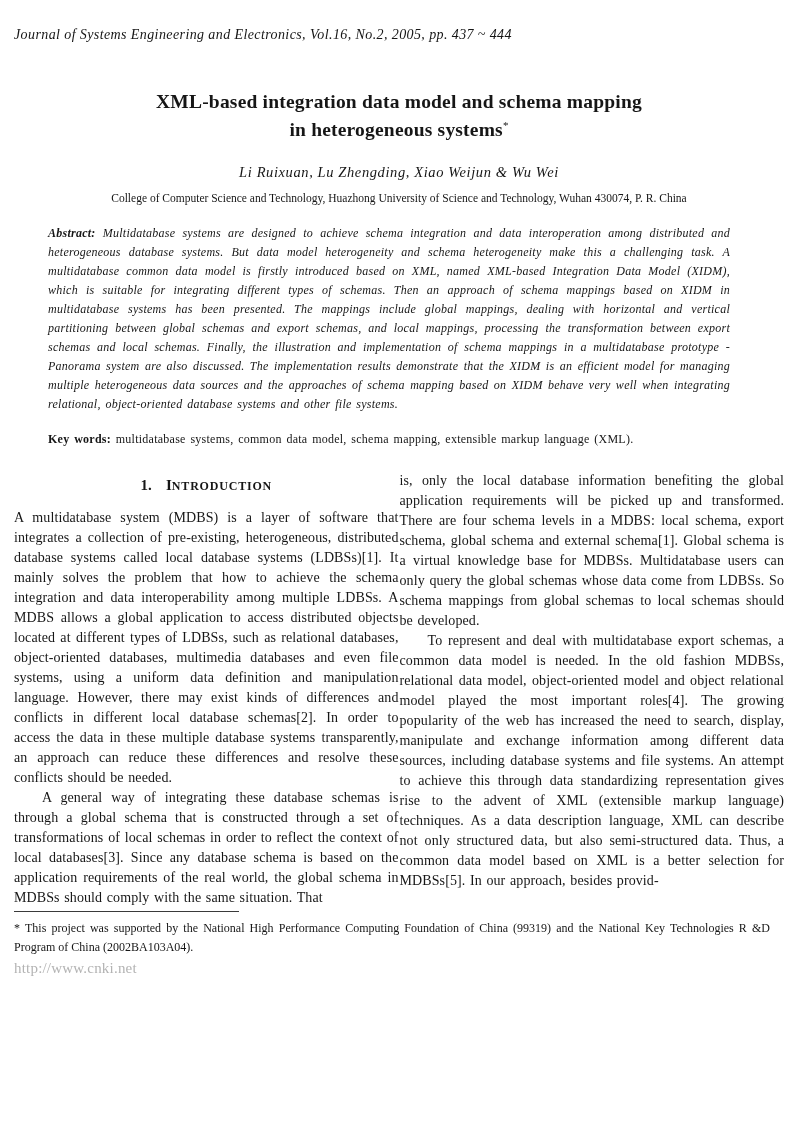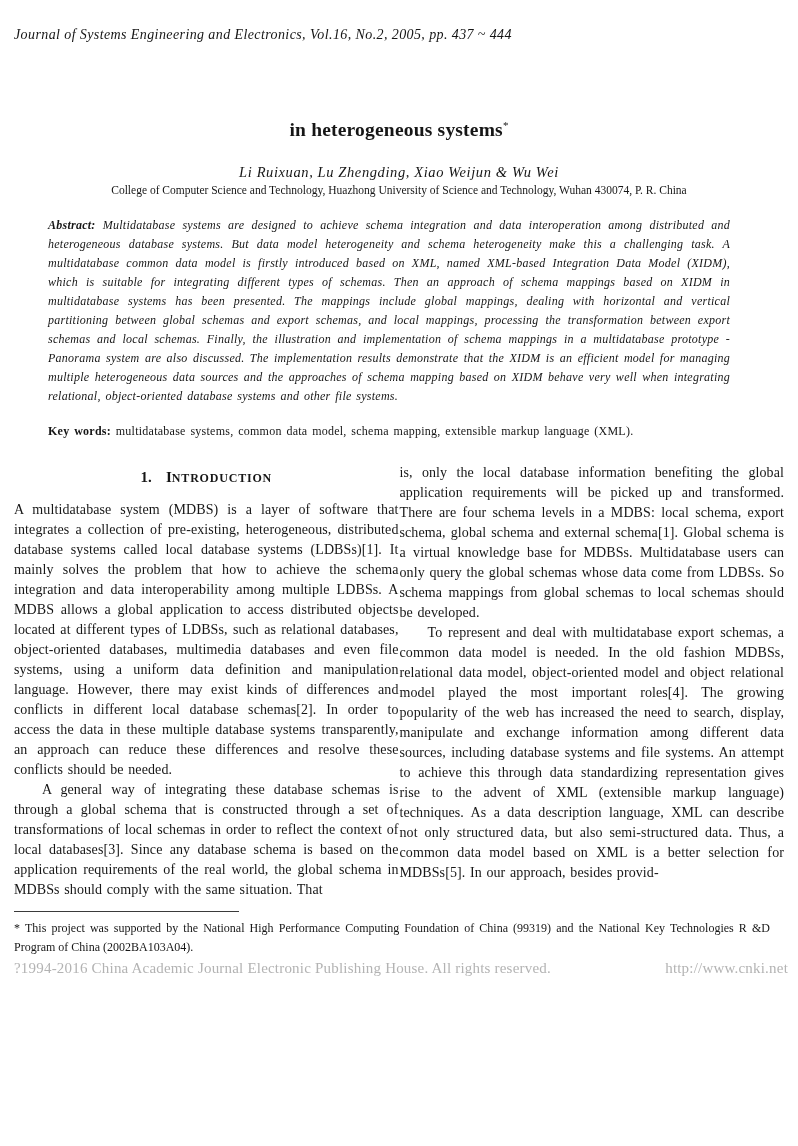--- a/index.html
+++ b/index.html
@@ -36,21 +36,21 @@
   }
   .authors {
     margin-top: 18px;
     text-align: center;
     font-style: italic;
     font-size: 14.5px;
     letter-spacing: 0.6px;
     line-height: 1.3;
   }
   .affiliation {
-    margin-top: 1px;
+    margin-top: 9px;
     text-align: center;
     font-size: 11.5px;
     line-height: 1.3;
   }
   .received {
     margin-top: 10px;
     text-align: center;
     font-size: 12px;
     line-height: 1.3;
   }
@@ -125,21 +125,21 @@
   }
 </style>
 </head>
 <body>
 
 <div class="page">
 
   <div class="journal-line">Journal of Systems Engineering and Electronics, Vol.16, No.2, 2005, pp. 437 ~ 444</div>
 
   <div class="title-block">
-    <br>
+    <span>XML-based integration data model and schema mapping</span><br>
     <span>in heterogeneous systems</span><sup>*</sup>
   </div>
 
   <div class="authors">Li Ruixuan, Lu Zhengding, Xiao Weijun &amp; Wu Wei</div>
 
   <div class="affiliation">College of Computer Science and Technology, Huazhong University of Science and Technology, Wuhan 430074, P. R. China</div>
 
 
   <div class="abstract">
     <span class="label">Abstract:</span>
@@ -169,17 +169,16 @@
   </div>
 
   <div class="footnote-area">
     <div class="footnote-rule"></div>
     <div class="footnote-text">
       <span class="marker">*</span><span>This project was supported by the National High Performance Computing Foundation of China (99319) and the National Key Technologies R &amp;D Program of China (2002BA103A04).</span>
     </div>
   </div>
 
   <div class="watermark">
-    <span>?1994-2016 China Academic Journal Electronic Publishing House. All rights reserved.</span>
     <span>http://www.cnki.net</span>
   </div>
 
 </div>
 
 </body></html>

